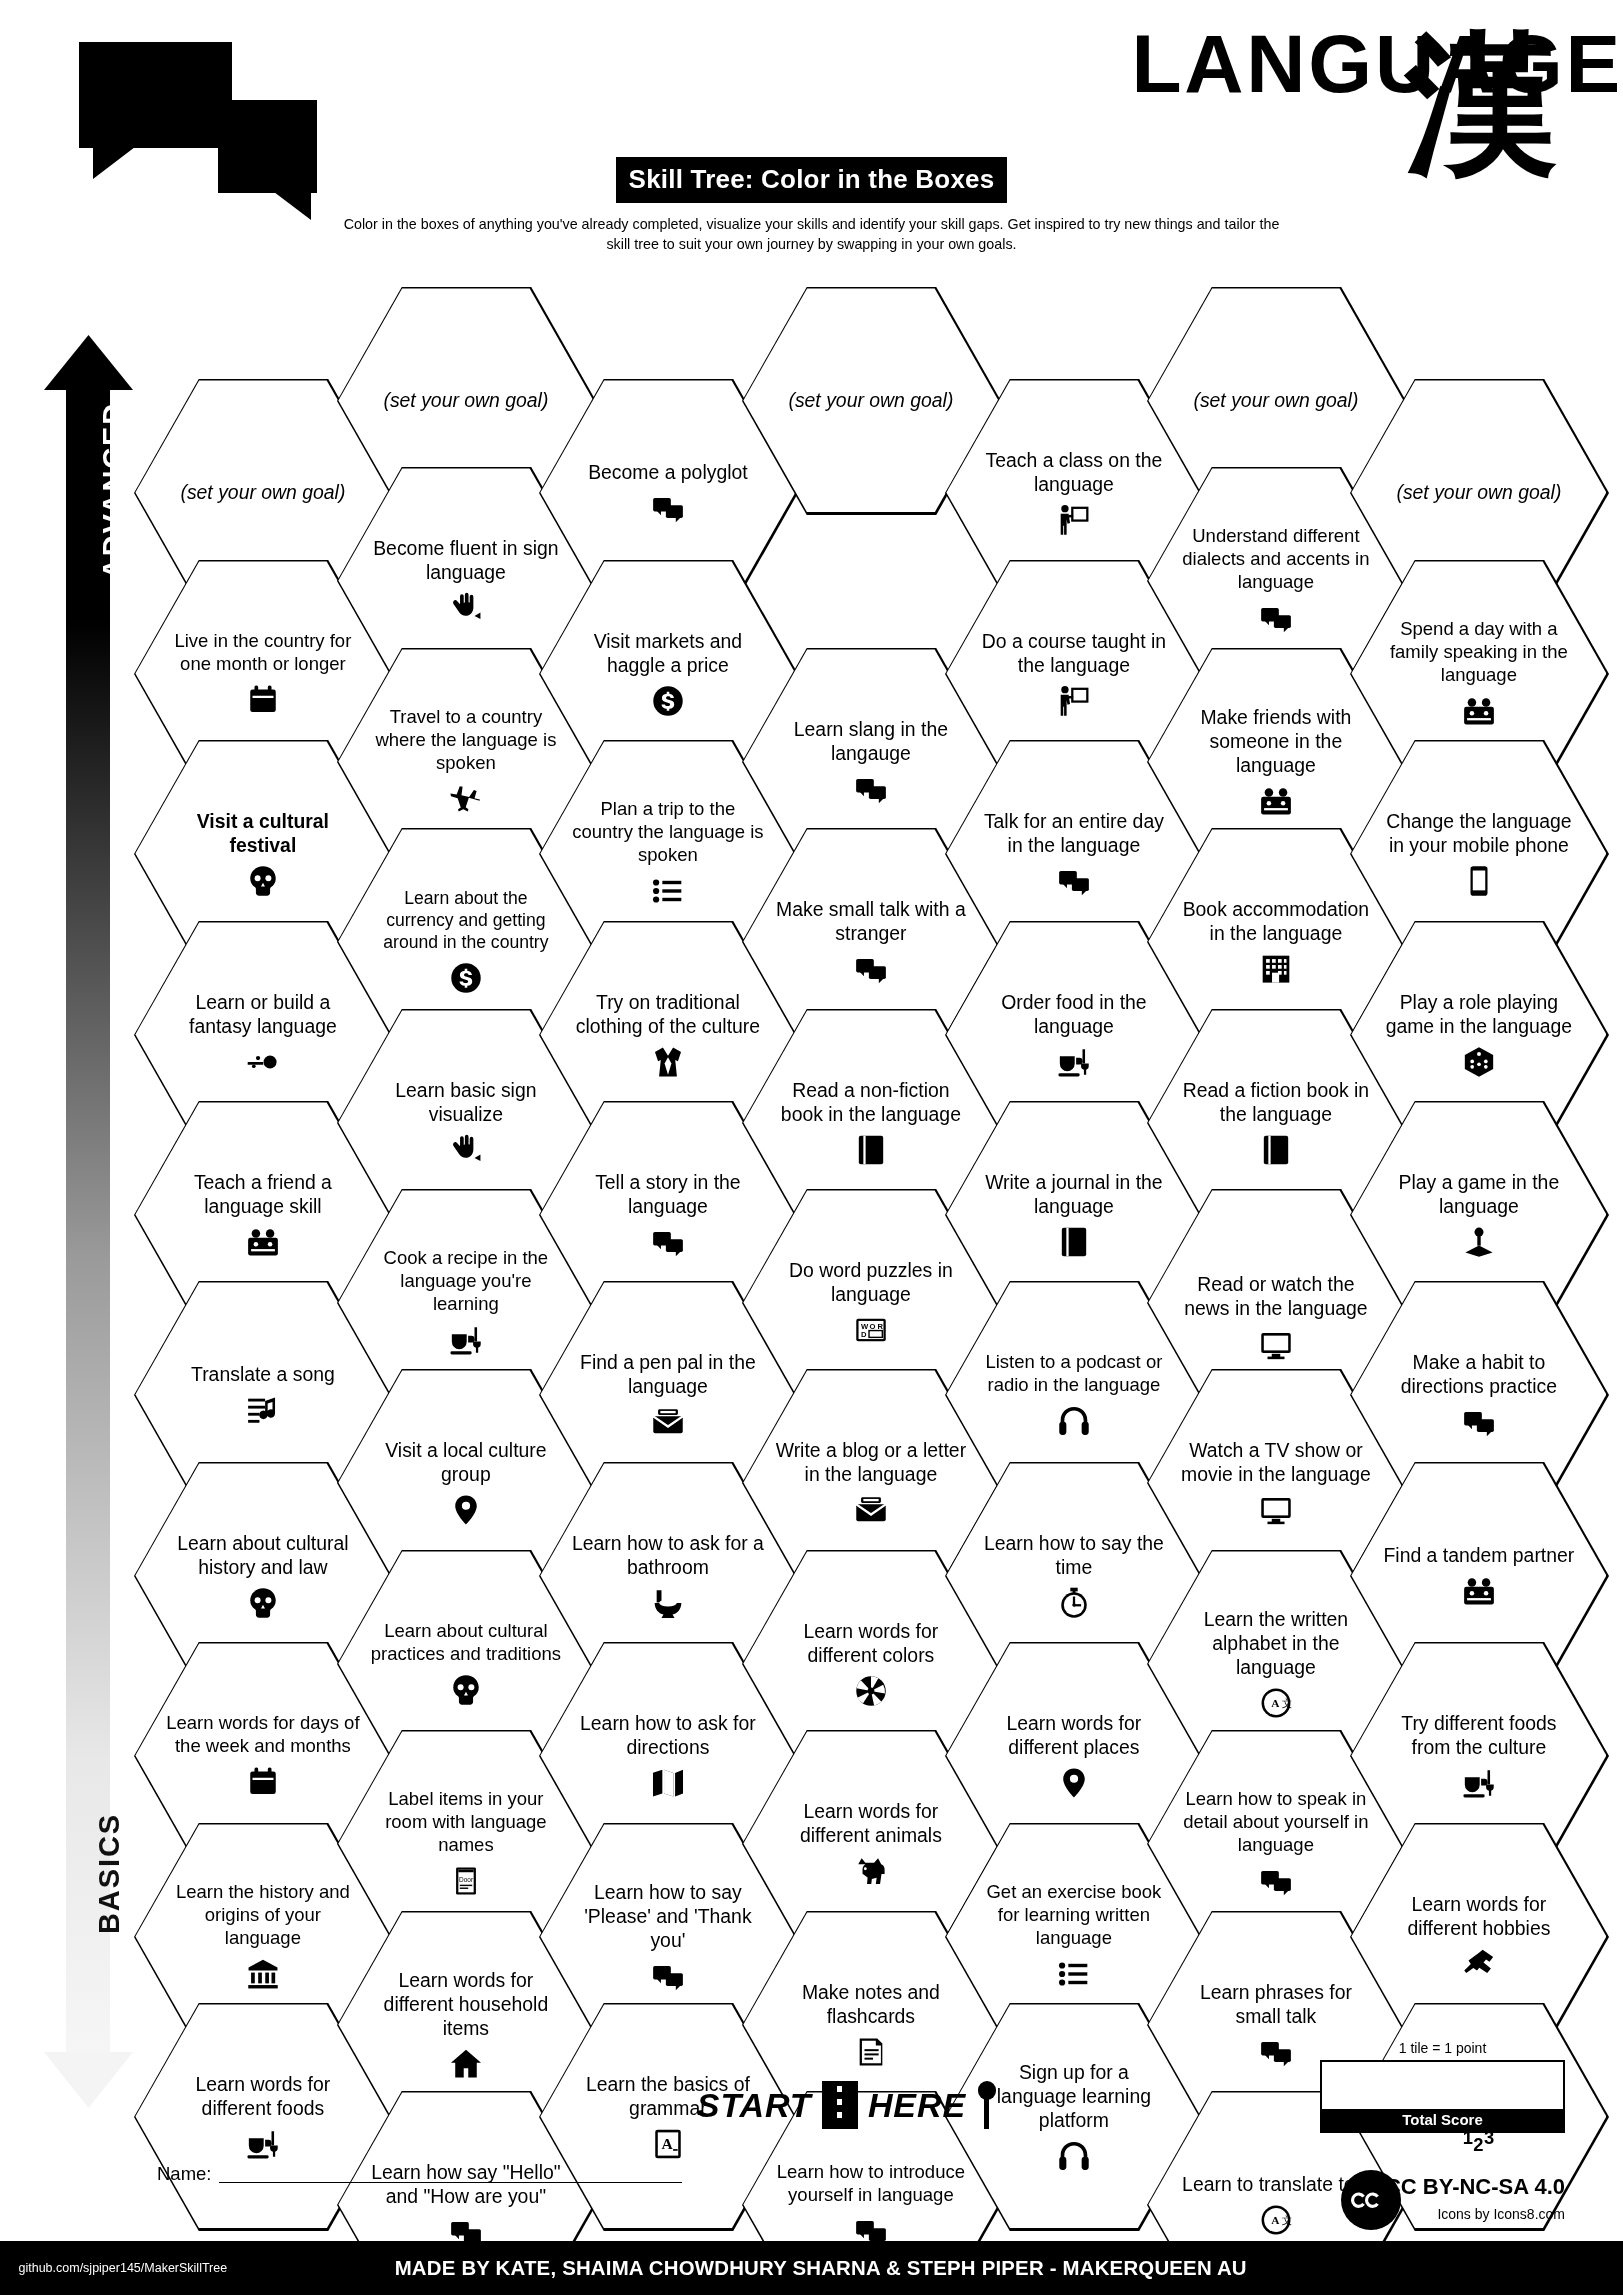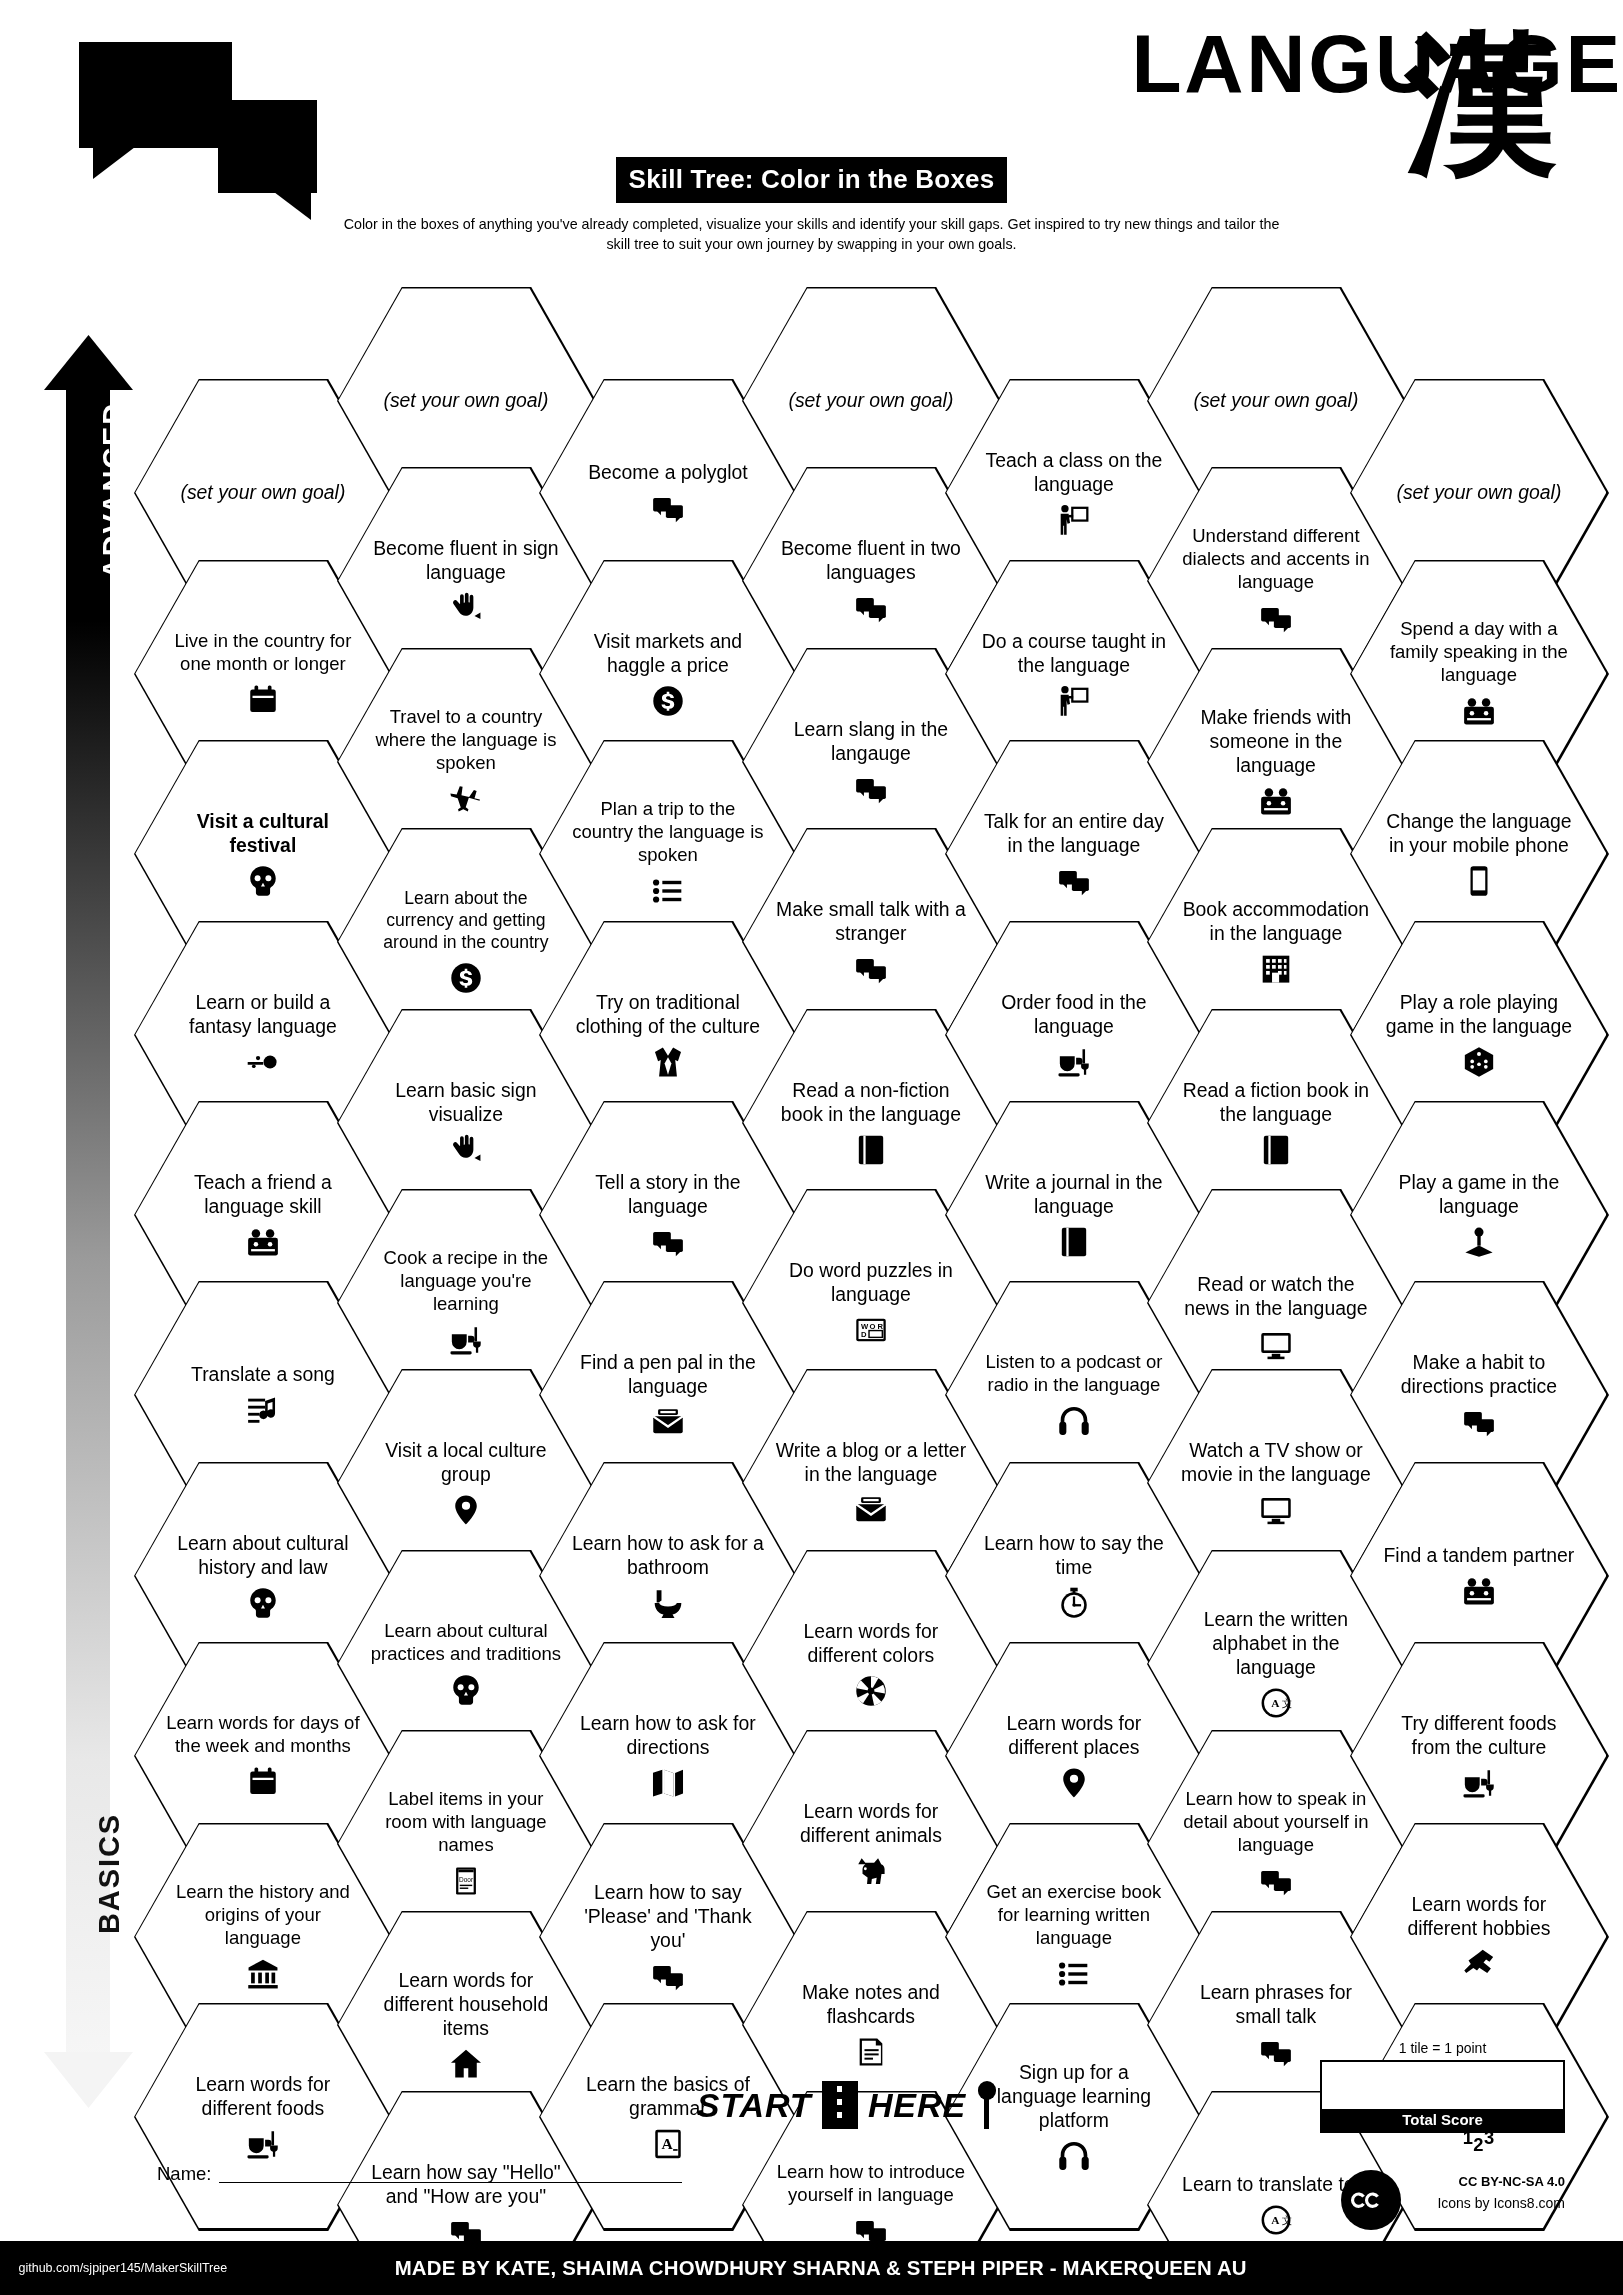--- a/index.html
+++ b/index.html
@@ -54,21 +54,21 @@
 
   #nameline{position:absolute;left:157px;top:2163px;font-size:18.5px;}
   #nameline .rule{display:inline-block;width:463px;border-bottom:1.9px solid #000;margin-left:7.4px;vertical-align:-2.8px;}
 
   #score{position:absolute;right:58px;top:2040px;width:245px;}
   #score .cap{text-align:center;font-size:14px;margin-bottom:3.7px;}
   #score .box{border:2.3px solid #000;height:69px;position:relative;background:#fff;}
   #score .bar{position:absolute;left:0;right:0;bottom:0;height:22px;background:#000;color:#fff;font-size:15px;font-weight:bold;display:flex;align-items:center;justify-content:center;}
 
   #cc{position:absolute;right:58px;top:2174px;text-align:right;}
-  #cc .lic{font-size:13px;font-weight:bold;}
+  #cc .lic{font-size:22px;font-weight:bold;}
   #cc .icons8{font-size:14px;margin-top:5.6px;}
   #ccbadge{position:absolute;right:222px;top:2170px;width:60px;height:60px;border-radius:50%;background:#000;color:#fff;display:flex;align-items:center;justify-content:center;}
 
   #footerbar{position:absolute;left:0;top:2241px;width:1623px;height:54px;background:#000;color:#fff;display:flex;align-items:center;}
   #footerbar .gh{font-size:12.5px;padding-left:18.5px;width:324px;}
   #footerbar .mid{flex:1;text-align:center;font-size:20.4px;font-weight:bold;letter-spacing:0.2px;}
   #footerbar .right{width:324px;}
 </style>
 </head>
 <body>
@@ -472,33 +472,20 @@
             <rect x="4.8" y="3.8" width="14.4" height="16.4" fill="#fff"></rect>
             <text x="11.4" y="15.8" font-size="11" font-weight="bold" text-anchor="middle" font-family="Liberation Serif" fill="#000">A</text>
             <rect x="15.6" y="15.6" width="3.2" height="1.2"></rect>
           </svg>
         </div>
       </div>
     </div>
     <div class="hex goal" style="width: 259px; height: 228px; left: 742px; top: 287px;">
       <div class="inner" style="width: 255px; height: 224px;">
         <div class="txt" style="font-size: 19.4px;">(set your own goal)</div>
-      </div>
-    </div>
-    <div class="hex" style="width: 259px; height: 228px; left: 742px; top: 467px;">
-      <div class="inner" style="width: 255px; height: 224px;">
-        <div class="txt" style="font-size: 19.4px;">Become fluent in two languages</div>
-        <div class="ico">
-          <svg width="34" height="34" viewBox="0 0 24 24" fill="#000">
-            <rect x="1.5" y="5" width="12.5" height="9.5" rx="1.2"></rect>
-            <path d="M4 14h3v3.2z"></path>
-            <rect x="10.5" y="10" width="12" height="9" rx="1.2"></rect>
-            <path d="M20.5 19h-3v3z"></path>
-          </svg>
-        </div>
       </div>
     </div>
     <div class="hex" style="width: 259px; height: 228px; left: 742px; top: 648px;">
       <div class="inner" style="width: 255px; height: 224px;">
         <div class="txt" style="font-size: 19.4px;">Learn slang in the langauge</div>
         <div class="ico">
           <svg width="34" height="34" viewBox="0 0 24 24" fill="#000">
             <rect x="1.5" y="5" width="12.5" height="9.5" rx="1.2"></rect>
             <path d="M4 14h3v3.2z"></path>
             <rect x="10.5" y="10" width="12" height="9" rx="1.2"></rect>

